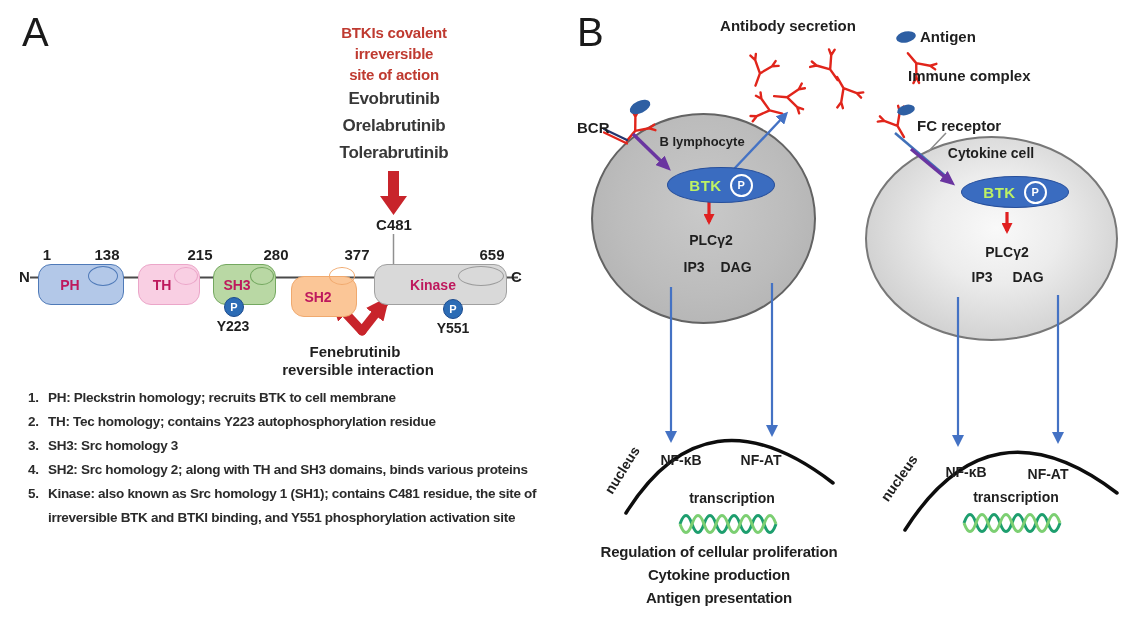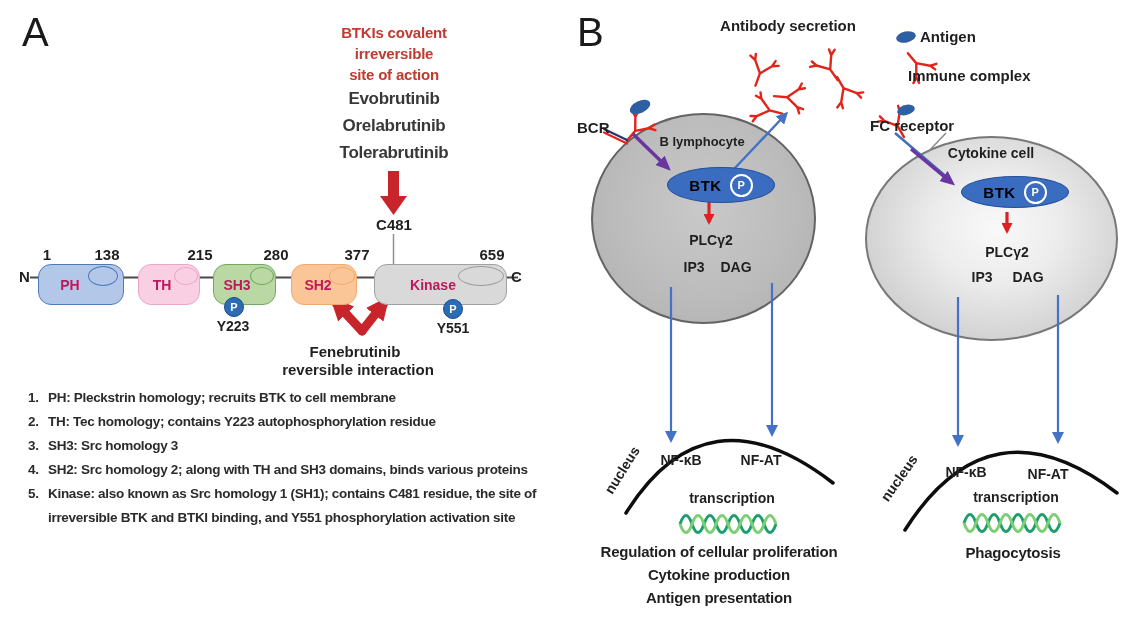--- a/index.html
+++ b/index.html
@@ -15,21 +15,21 @@
           background:radial-gradient(ellipse at 50% 45%, #c9c9c9 0%, #bcbcbc 55%, #aeaeae 100%);}
   .cell-m{left:865px;top:136px;width:249px;height:201px;border:2px solid #787878;
           background:radial-gradient(ellipse at 52% 45%, #f9f9f9 0%, #ececec 35%, #d0d0d0 75%, #c0c0c0 100%);}
   .pill{position:absolute;top:264px;height:41px;border-radius:13px;display:flex;align-items:center;
         justify-content:center;font-weight:700;font-size:14px;z-index:3;box-sizing:border-box;color:#be185d;}
   .iell{position:absolute;border-radius:50%;background:transparent;z-index:3;box-sizing:border-box;}
   .pbadge{position:absolute;width:18px;height:18px;border-radius:50%;background:#2c6cb5;border:1px solid #1c4b8e;
           color:#fff;font-weight:700;font-size:11px;display:flex;align-items:center;justify-content:center;z-index:3;}
   .btk-oval{position:absolute;border-radius:50%;background:#3a6cc0;border:1px solid #274f9b;display:flex;
             align-items:center;justify-content:center;gap:8px;z-index:3;}
-  .btk-oval .k{color:#000000;font-weight:700;font-size:15px;letter-spacing:.5px;}
+  .btk-oval .k{color:#bef264;font-weight:700;font-size:15px;letter-spacing:.5px;}
   .pring{width:19px;height:19px;border:2px solid #fff;border-radius:50%;color:#fff;font-size:11px;font-weight:700;
          display:flex;align-items:center;justify-content:center;box-sizing:content-box;}
   .dlist{position:absolute;left:28px;top:386px;width:548px;font-size:13.5px;font-weight:700;
          letter-spacing:-0.3px;line-height:24px;color:#2b2b2b;z-index:4;}
   .dlist .li{display:flex;}
   .dlist .num{width:20px;flex:none;}
   .dlist .txt{flex:1;white-space:normal;}
   .outcomes{position:absolute;text-align:center;font-size:15px;font-weight:700;letter-spacing:-0.2px;
             line-height:23px;color:#1f1f1f;z-index:4;}
   .annot{position:absolute;text-align:center;z-index:4;}
@@ -135,21 +135,21 @@
   <div class="t b ctr" style="left:276px;top:246px;font-size:15px;">280</div>
   <div class="t b ctr" style="left:357px;top:246px;font-size:15px;">377</div>
   <div class="t b ctr" style="left:492px;top:246px;font-size:15px;">659</div>
 
   <div class="t b" style="left:19px;top:268px;font-size:15px;">N</div>
   <div class="t b" style="left:511px;top:268px;font-size:15px;">C</div>
 
   <div class="pill" style="left:38px;width:86px;background:#b3c8e8;border:1.5px solid #4f7ab8;padding-right:22px;">PH</div>
   <div class="pill" style="left:138px;width:62px;background:#f9cfe3;border:1.5px solid #eba6c9;padding-right:14px;">TH</div>
   <div class="pill" style="left:213px;width:63px;background:#b9d8a4;border:1.5px solid #74a860;padding-right:15px;">SH3</div>
-  <div class="pill" style="left:291px;width:66px;background:#fbc697;border:1.5px solid #f0a96e;padding-right:12px;">SH2</div>
+  <div class="pill" style="left:291px;width:66px;background:#fbc697;border:1.5px solid #f0a96e;padding-right:12px;margin-top:12px;">SH2</div>
   <div class="pill" style="left:374px;width:133px;background:#d9d9d9;border:1.5px solid #a0a0a0;padding-right:15px;">Kinase</div>
 
   <div class="iell" style="left:88px;top:266px;width:30px;height:20px;border:1.5px solid #4f7ab8;"></div>
   <div class="iell" style="left:174px;top:267px;width:24px;height:18px;border:1.5px solid #eba6c9;"></div>
   <div class="iell" style="left:250px;top:267px;width:24px;height:18px;border:1.5px solid #74a860;"></div>
   <div class="iell" style="left:329px;top:267px;width:26px;height:18px;border:1.5px solid #f0a96e;"></div>
   <div class="iell" style="left:458px;top:266px;width:46px;height:20px;border:1.5px solid #9b9b9b;"></div>
 
   <div class="pbadge" style="left:224px;top:297px;">P</div>
   <div class="t b ctr" style="left:233px;top:318px;font-size:14px;">Y223</div>
@@ -180,21 +180,21 @@
       <span class="num">5.</span>
       <span class="txt">Kinase: also known as Src homology 1 (SH1); contains C481 residue, the site of irreversible BTK and BTKI binding, and Y551 phosphorylation activation site</span>
     </div>
   </div>
 
   <div class="t panel-label" style="left:577px;top:10px;">B</div>
 
   <div class="t b ctr" style="left:788px;top:17px;font-size:15px;">Antibody secretion</div>
   <div class="t b" style="left:920px;top:28px;font-size:15px;">Antigen</div>
   <div class="t b" style="left:908px;top:67px;font-size:15px;">Immune complex</div>
-  <div class="t b" style="left:870px;top:117px;font-size:15px;">FC receptor</div>
+  <div class="t b" style="left:917px;top:117px;font-size:15px;">FC receptor</div>
   <div class="t b" style="left:577px;top:119px;font-size:15px;">BCR</div>
 
   <div class="t b ctr" style="left:702px;top:134px;font-size:13px;">B lymphocyte</div>
   <div class="btk-oval" style="left:667px;top:167px;width:106px;height:34px;">
     <span class="k">BTK</span>
     <span class="pring">P</span>
   </div>
   <div class="t b ctr" style="left:711px;top:232px;font-size:14px;">PLCγ2</div>
   <div class="t b ctr" style="left:694px;top:259px;font-size:14px;">IP3</div>
   <div class="t b ctr" style="left:736px;top:259px;font-size:14px;">DAG</div>
@@ -218,16 +218,15 @@
   <div class="t b ctr" style="left:1007px;top:244px;font-size:14px;">PLCγ2</div>
   <div class="t b ctr" style="left:982px;top:269px;font-size:14px;">IP3</div>
   <div class="t b ctr" style="left:1028px;top:269px;font-size:14px;">DAG</div>
 
   <div class="rot" style="left:899px;top:478px;transform:translate(-50%,-50%) rotate(-55deg);">nucleus</div>
   <div class="t b ctr" style="left:966px;top:464px;font-size:14px;">NF-κB</div>
   <div class="t b ctr" style="left:1048px;top:466px;font-size:14px;">NF-AT</div>
   <div class="t b ctr" style="left:1016px;top:489px;font-size:14px;">transcription</div>
 
   <div class="outcomes" style="left:888px;top:541px;width:250px;">
-    <div>Phagocytosis</div>
   </div>
 
 </div>
 
 </body></html>

